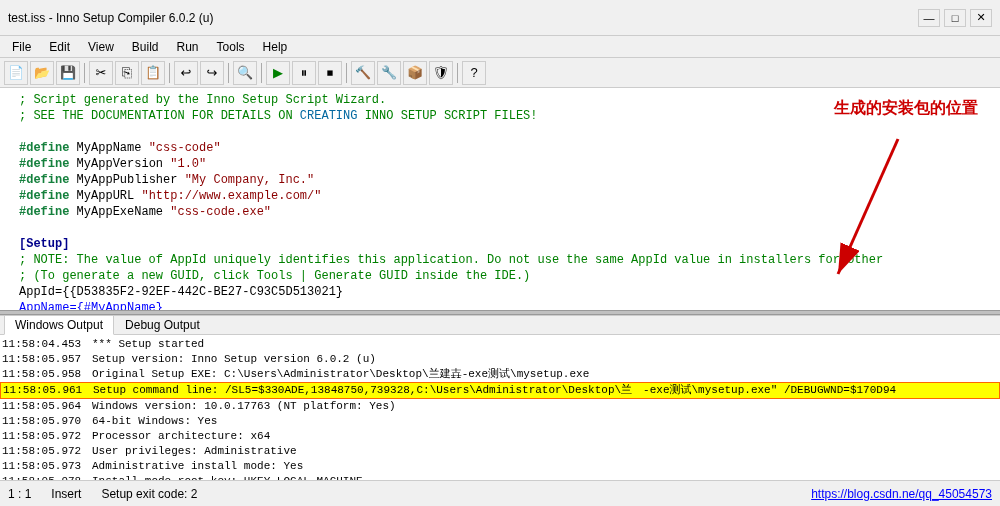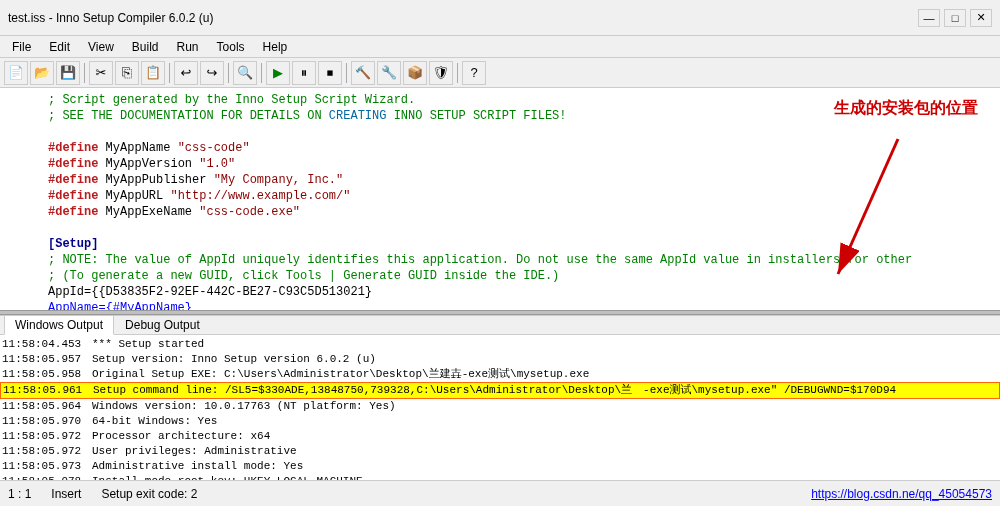--- a/index.html
+++ b/index.html
@@ -115,27 +115,26 @@
 
     .code-line {
       display: flex;
       align-items: flex-start;
       min-height: 16px;
       line-height: 16px;
       white-space: pre;
     }
 
     .line-text {
-      padding-left: 12px;
-      font-size: 12px;
-      margin-left: 36px;
-    }
-
-    
-    .kw { color: #b91c1c; font-weight: bold; }
+      padding-left: 19px;
+      font-size: 12px;
+    }
+
+    
+    .kw { color: #15803d; font-weight: bold; }
     .str { color: #8b0000; }
     .comment { color: #008000; }
     .section { color: #00008b; font-weight: bold; }
     .blue-text { color: #0000ff; }
 
     
     #annotation {
       position: absolute;
       top: 40px;
       right: 30px;

